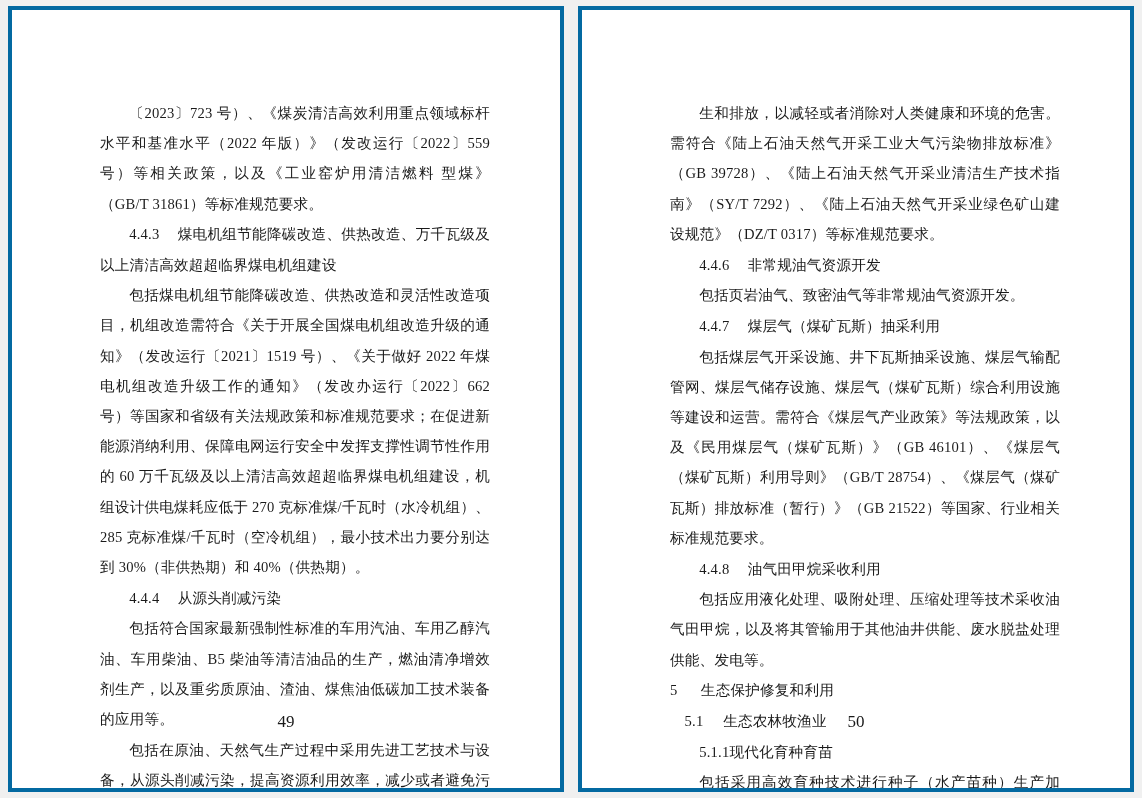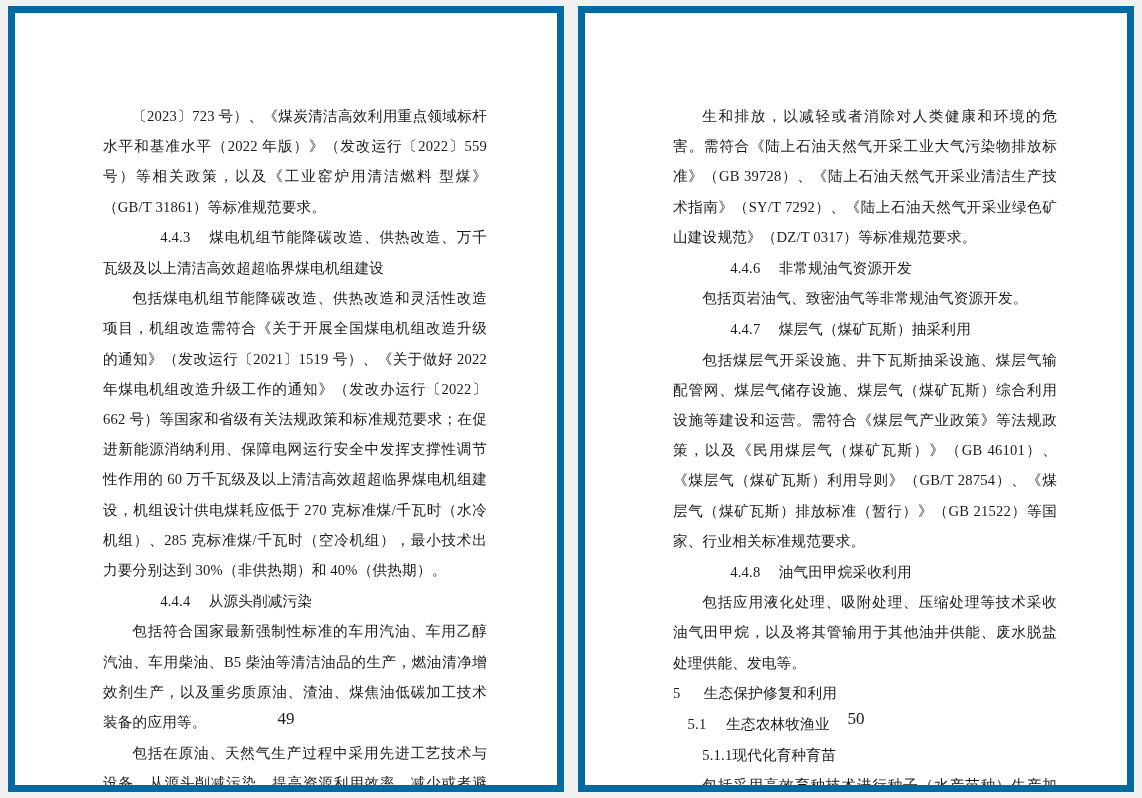--- a/index.html
+++ b/index.html
@@ -16,21 +16,21 @@
   .spread {
     display: flex;
     gap: 14px;
     padding: 6px 8px;
     box-sizing: border-box;
     width: 1142px;
     height: 798px;
   }
   .page {
     background: #ffffff;
-    border: 7px solid #0369a1;
+    border: 4px solid #0369a1;
     box-sizing: border-box;
     width: 560px;
     height: 786px;
     position: relative;
     overflow: hidden;
   }
   .page-body {
     position: absolute;
     left: 88px;
     right: 70px;
@@ -47,21 +47,20 @@
     letter-spacing: 0.2px;
   }
   p.indent {
     text-indent: 2em;
   }
   p.heading {
     text-indent: 2em;
   }
   p.heading .num {
     letter-spacing: 0.2px;
-    margin-left: 28px;
   }
   p.heading .gap {
     display: inline-block;
     width: 1.25em;
   }
   p.sec5 {
     text-indent: 0;
   }
   p.sec5 .gap {
     display: inline-block;

